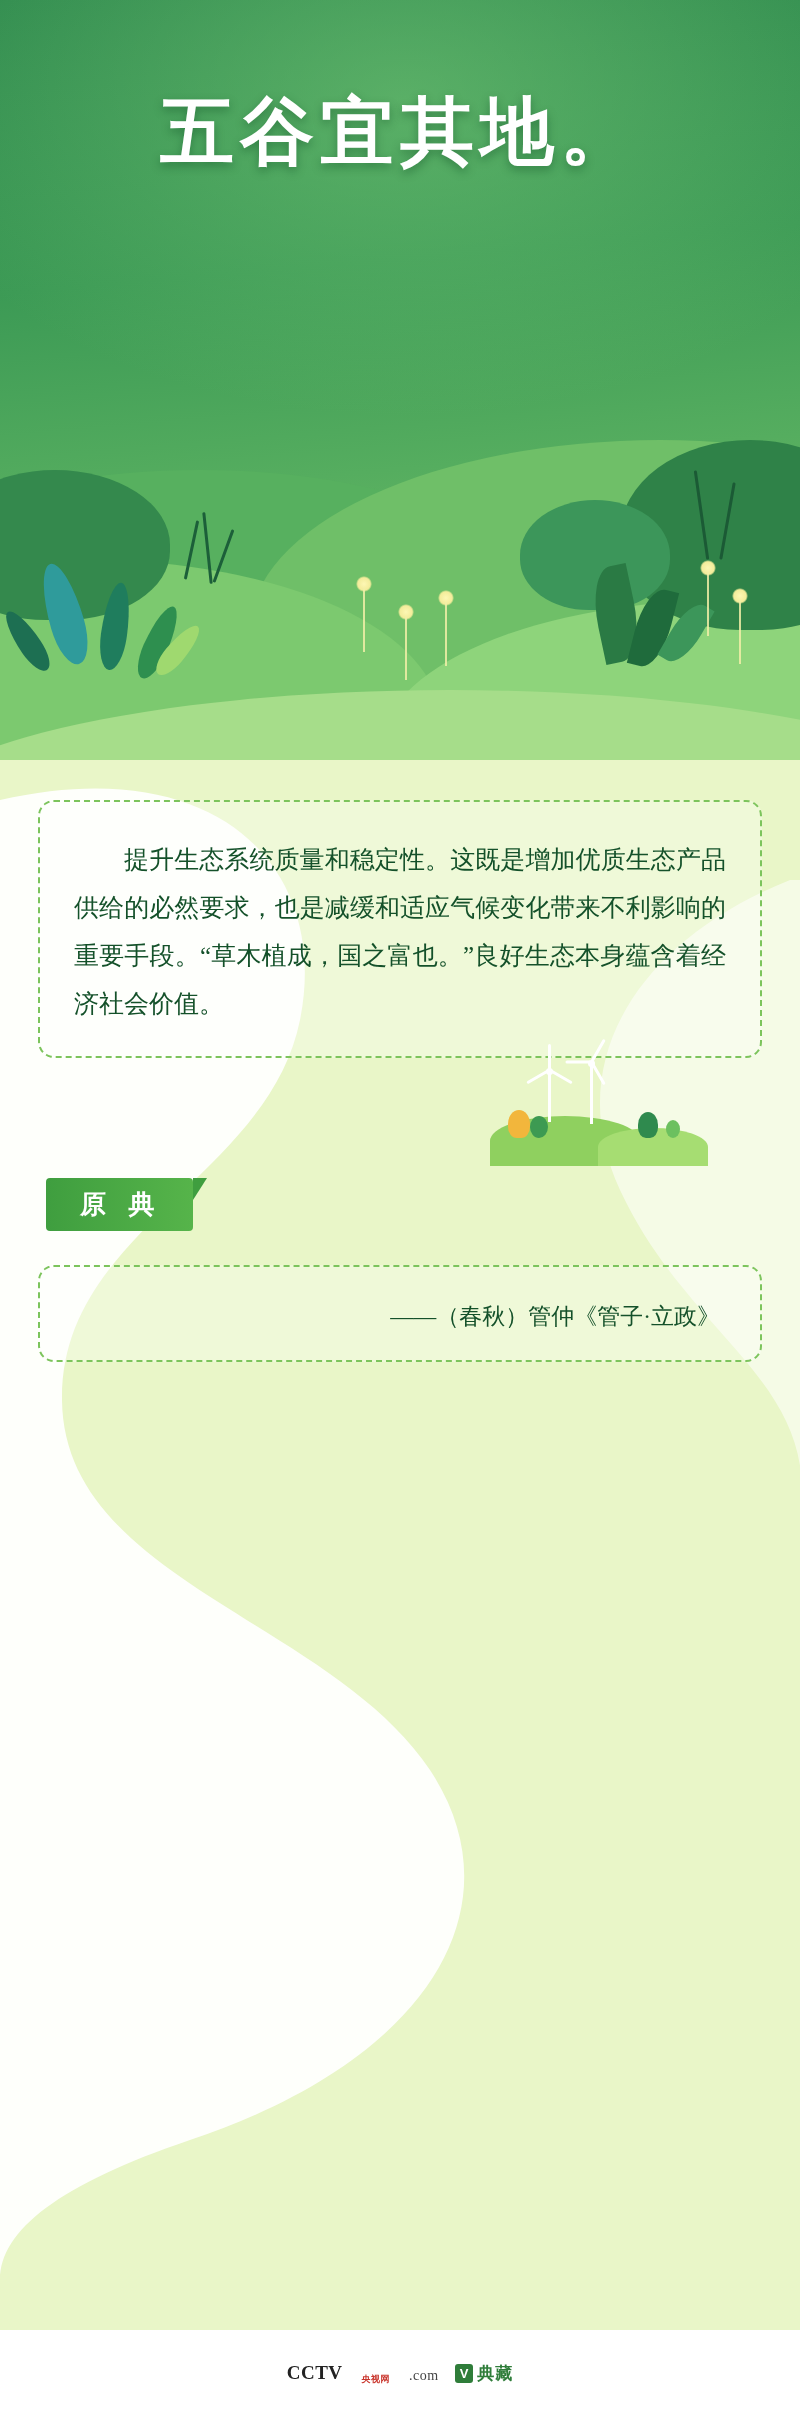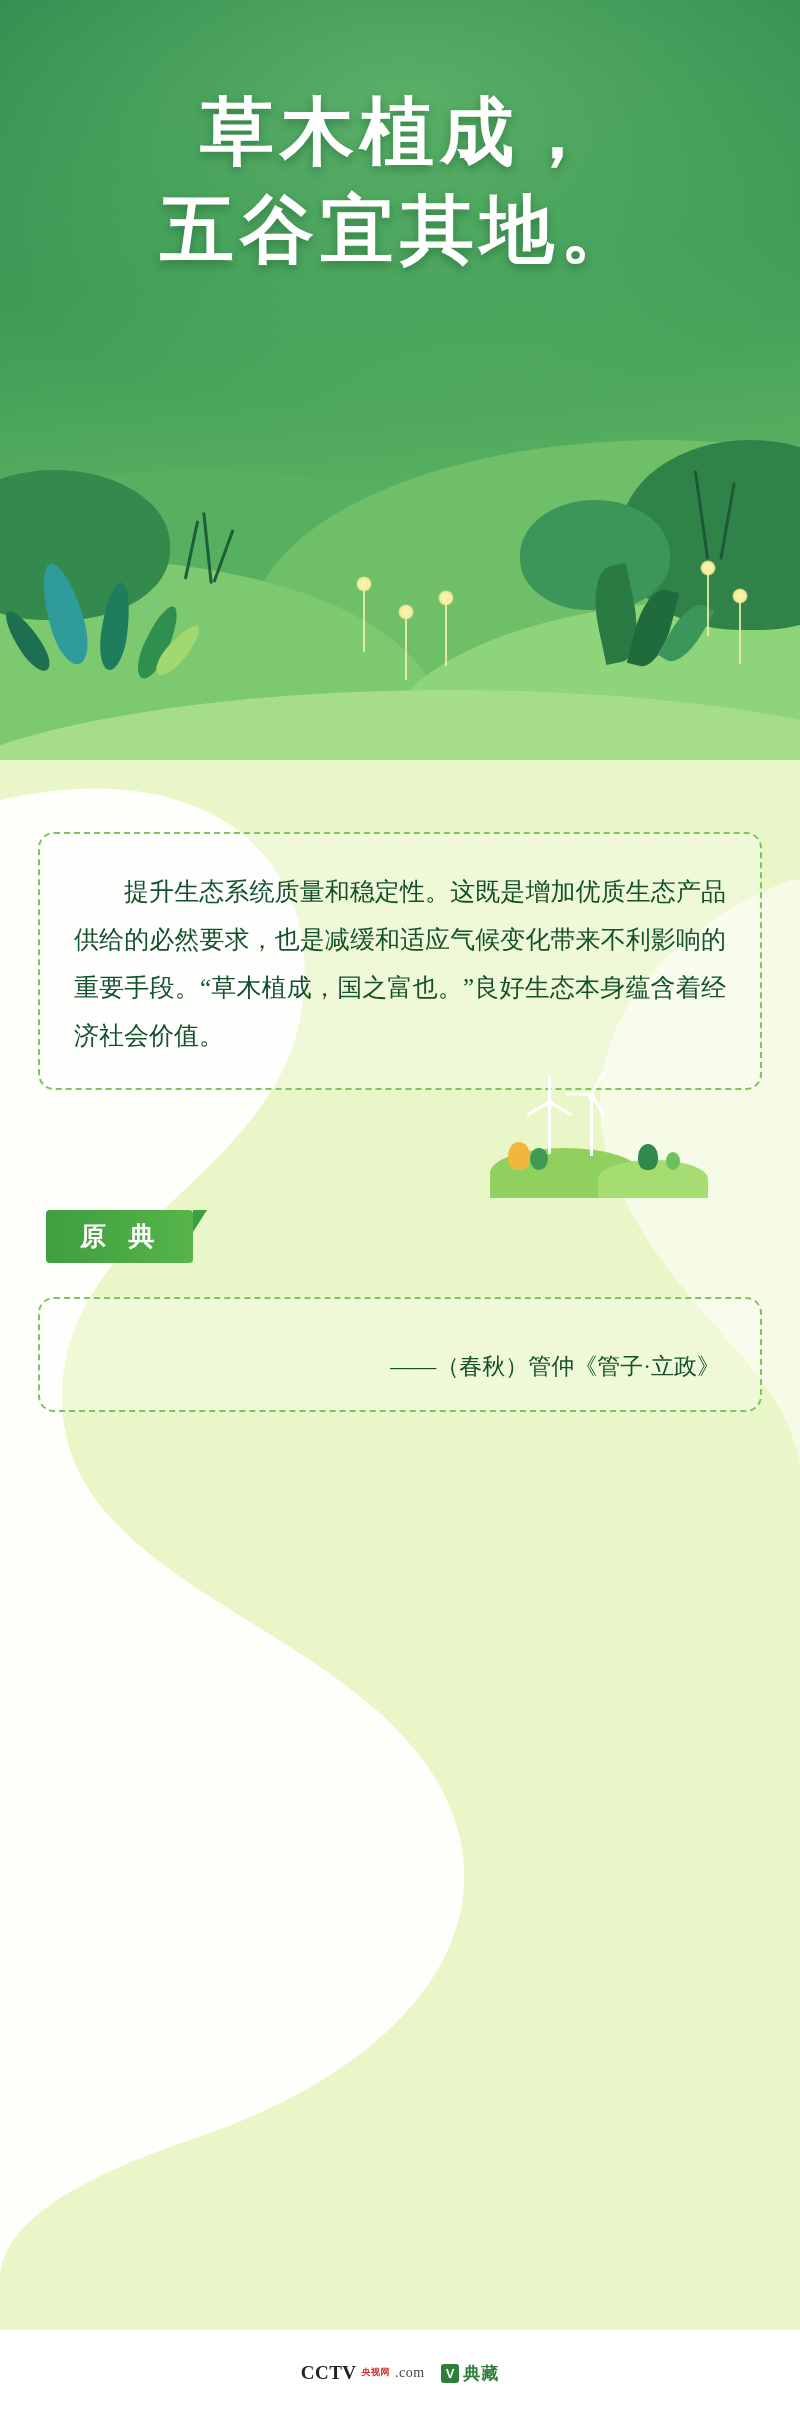--- a/index.html
+++ b/index.html
@@ -157,21 +157,20 @@
   }
   .quote-src {
     margin-top: 14px;
     font-family: "Liberation Serif", serif;
     color: #1d5c32;
     font-size: 21px;
     line-height: 1.72;
     text-align: justify;
   }
   .quote-src-right {
-    margin-top: 18px;
     font-family: "Liberation Serif", serif;
     color: #14512a;
     font-size: 23px;
     text-align: right;
     padding-right: 6px;
   }
 
   
   .mid-illu {
     position: relative;
@@ -211,22 +210,22 @@
     left: 0; bottom: 0;
     width: 800px; height: 86px;
     background: #ffffff;
     display: flex;
     align-items: center;
     justify-content: center;
     gap: 16px;
   }
   .logo-cctv {
     display: flex;
-    align-items: center;
-    gap: 5px;
+    align-items: flex-end;
+    gap: 19px;
     color: #222;
     font-family: "Liberation Serif", serif;
     font-weight: bold;
     font-size: 19px;
     letter-spacing: .5px;
   }
   .logo-cctv .dotcom { font-size: 14px; font-weight: normal; color: #444; }
   .logo-cctv .cn {
     display: inline-block;
     font-size: 9px;
@@ -304,36 +303,35 @@
     <div class="dande" style="left:700px; top:560px;">
       <div class="puff"></div>
         <div class="stem"></div>
     </div>
     <div class="dande" style="left:732px; top:588px;">
       <div class="puff"></div>
         <div class="stem"></div>
     </div>
 
     <div class="hero-title">
-      <div>草木植成，</div>
       <div>五谷宜其地。</div>
     </div>
   </div>
 
   <div class="body-bg">
     <svg width="800" height="1656" viewBox="0 0 800 1656" style="position:absolute;left:0;top:0;">
       <path d="M 0 40 C 220 -10 330 110 300 260 C 268 418 60 470 62 640 C 64 820 330 860 430 1010 C 520 1146 430 1300 190 1380 C 60 1424 0 1470 0 1520 L 0 1656 L -20 1656 L -20 0 Z" fill="#ffffff" opacity="0.92"></path>
       <path d="M 790 120 C 640 180 560 300 620 430 C 690 580 820 620 800 760 L 800 120 Z" fill="#ffffff" opacity="0.55"></path>
     </svg>
   </div>
 
   <div class="content" style="position:absolute; left:0; top:782px; width:800px;">
 
 
-    <div class="card" style="margin-top:50px;">
+    <div class="card" style="margin-top:18px;">
       <div class="quote-text">提升生态系统质量和稳定性。这既是增加优质生态产品供给的必然要求，也是减缓和适应气候变化带来不利影响的重要手段。“草木植成，国之富也。”良好生态本身蕴含着经济社会价值。</div>
     </div>
 
     <div class="mid-illu">
       <div class="mound" style="left:452px; top:58px; width:150px; height:50px; background:#8fd05f;"></div>
       <div class="mound" style="left:560px; top:70px; width:110px; height:38px; background:#a6dd72;"></div>
 
       <div class="turbine-pole" style="left:510px; top:14px; height:50px;"></div>
       <div class="turbine-hub" style="left:508px; top:10px;"></div>
       <div class="blade" style="left:510px; top:-14px; transform:rotate(0deg);"></div>

